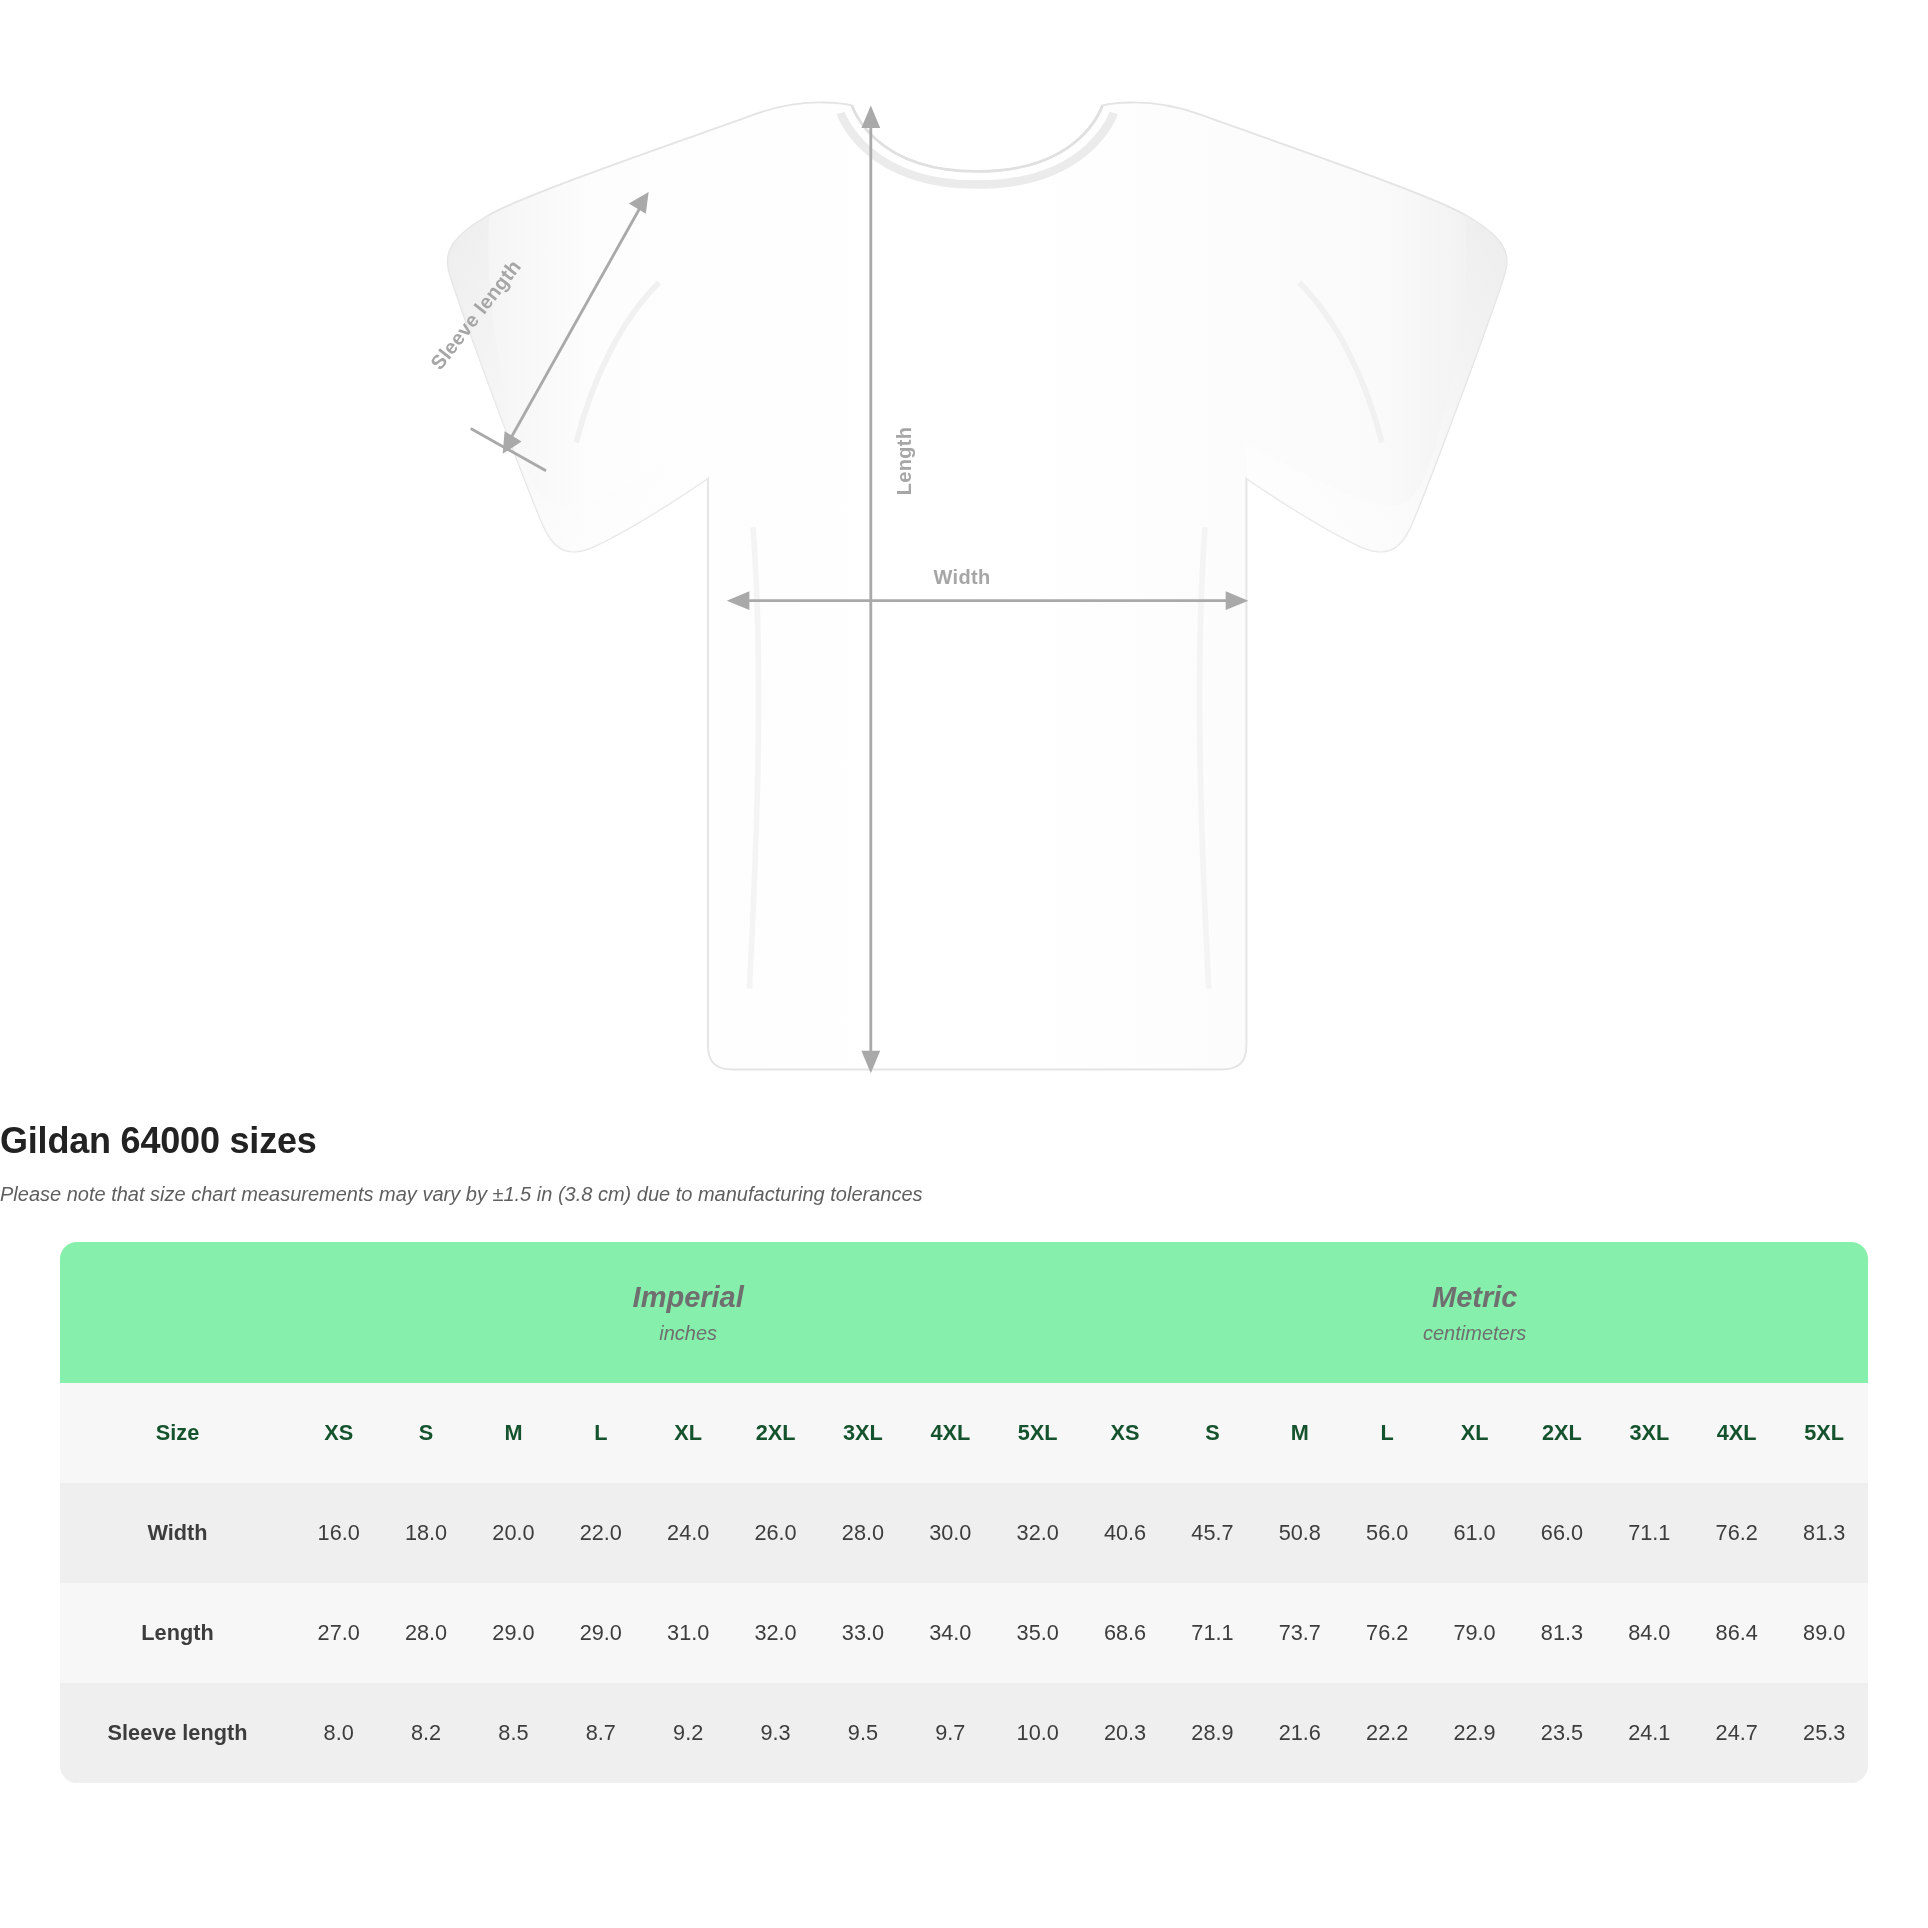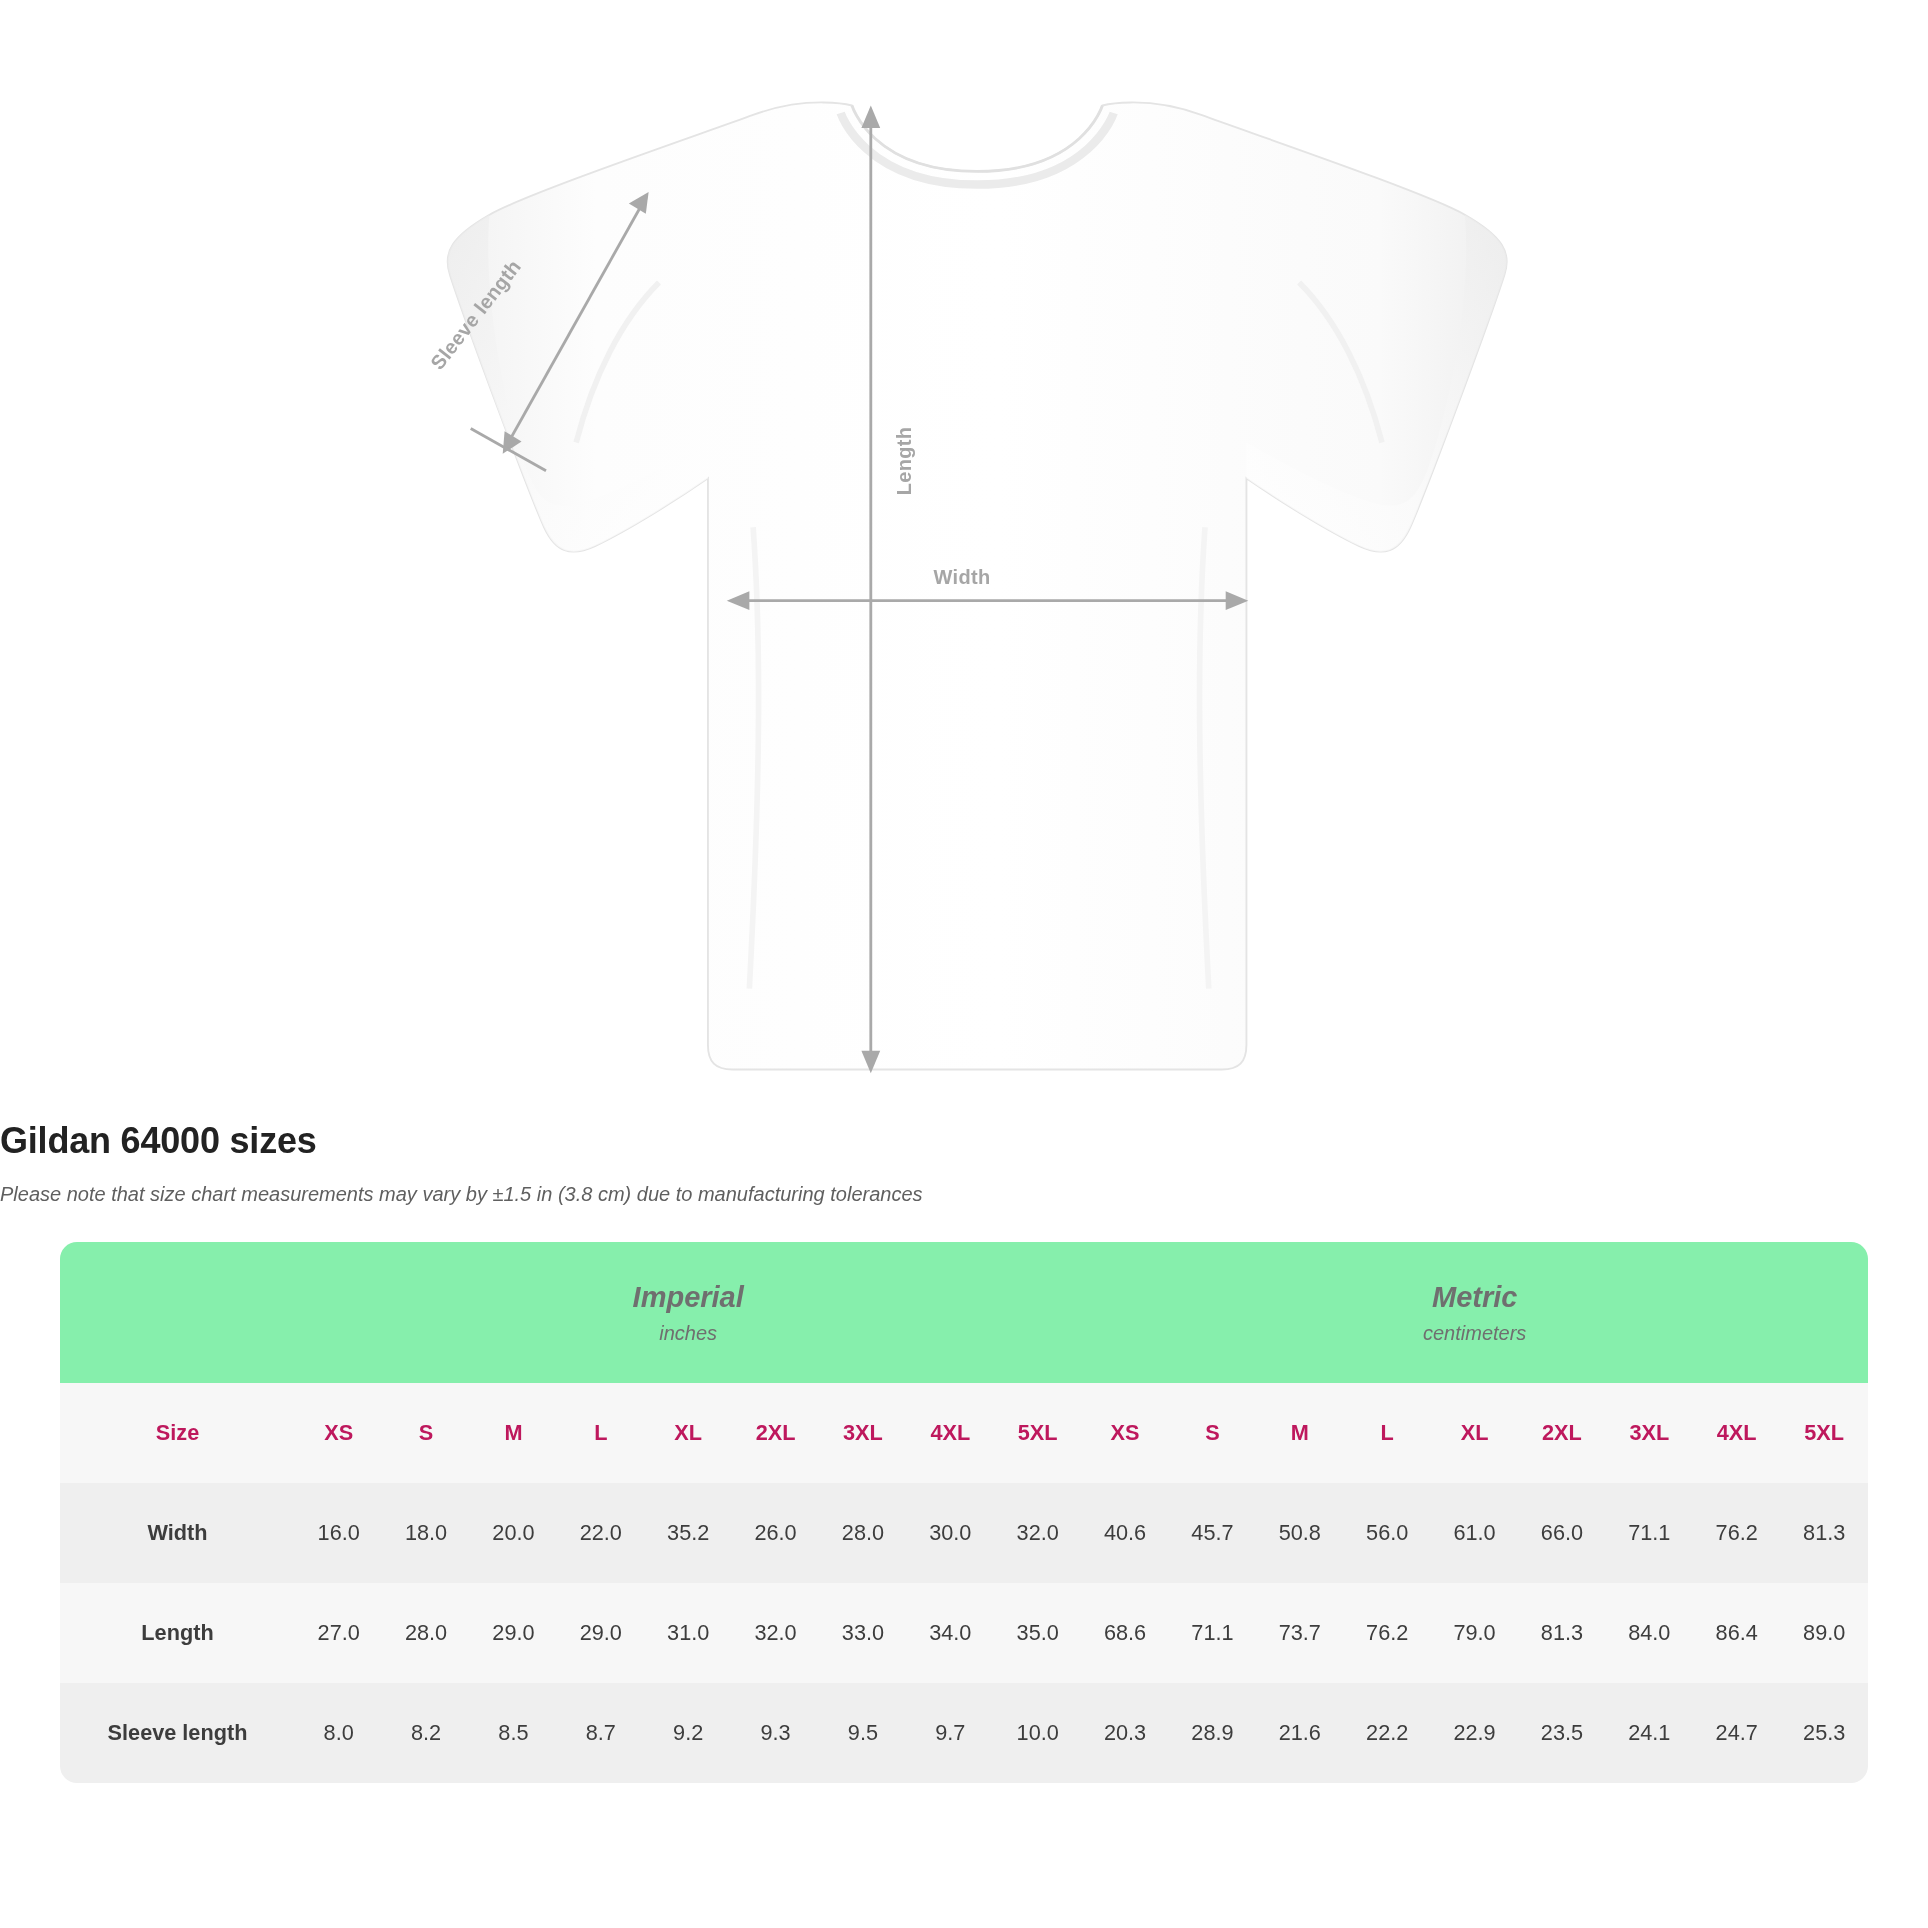--- a/index.html
+++ b/index.html
@@ -106,21 +106,21 @@
     color: #6f6f6f;
   }
   .unit-blank {
     background: #eaeaea;
   }
   .hdr-row td {
     background: #f7f7f7;
     height: 98px;
     font-size: 21.7px;
     font-weight: bold;
-    color: #be185d;
+    color: #14532d;
     border-right: 0.9px solid #ffffff;
   }
   .hdr-row td:last-child { border-right: 0; }
   .data-row td {
     height: 98px;
     font-size: 21.7px;
     color: #3d3d3d;
     border-right: 0.9px solid #ffffff;
     border-top: 0.9px solid #ffffff;
   }
@@ -266,21 +266,21 @@
           <td>4XL</td>
           <td>5XL</td>
         </tr>
 
         <tr class="data-row row-odd">
           <td class="rowhead">Width</td>
           <td>16.0</td>
           <td>18.0</td>
           <td>20.0</td>
           <td>22.0</td>
-          <td>35.2</td>
+          <td>24.0</td>
           <td>26.0</td>
           <td>28.0</td>
           <td>30.0</td>
           <td>32.0</td>
           <td>40.6</td>
           <td>45.7</td>
           <td>50.8</td>
           <td>56.0</td>
           <td>61.0</td>
           <td>66.0</td>

